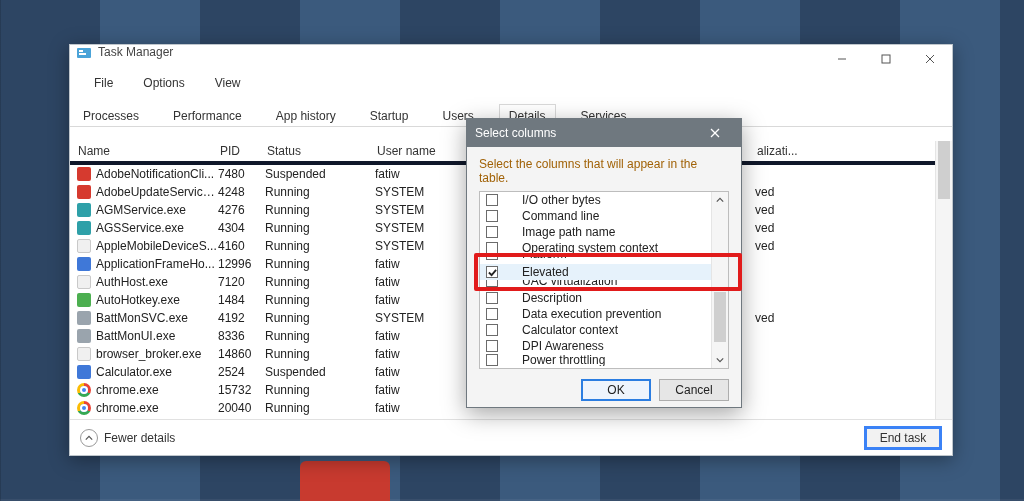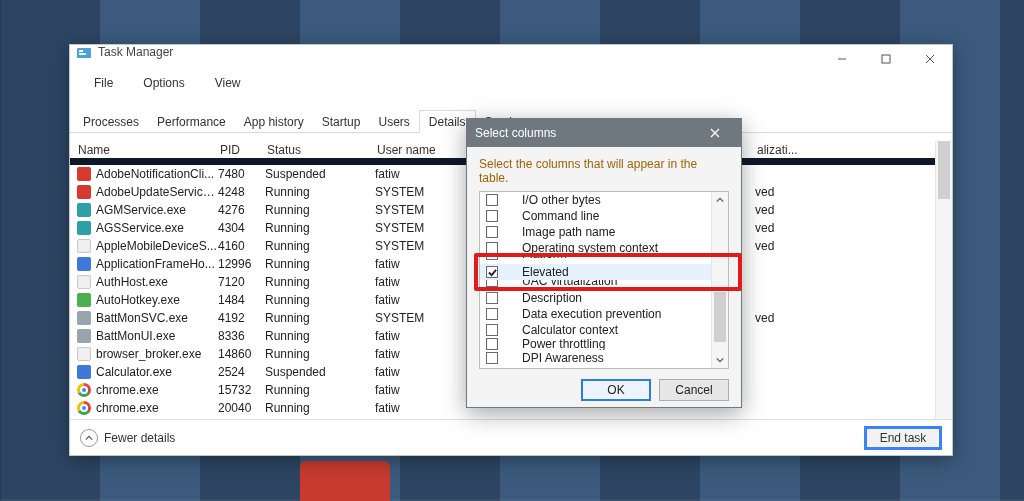--- a/index.html
+++ b/index.html
@@ -69,22 +69,22 @@
     color: #333;
     align-items: center;
   }
 
   .tabs {
     height: 24px;
     display: flex;
     align-items: flex-end;
     border-bottom: 1px solid #d9d9d9;
     padding-left: 4px;
-    gap: 0;
-    margin-top: 16px;
+    gap: 16px;
+    margin-top: 10px;
   }
   .tab {
     padding: 4px 9px 3px 9px;
     color: #333;
     font-size: 12px;
   }
   .tab.active {
     background: #fff;
     border: 1px solid #d9d9d9;
     border-bottom: 1px solid #fff;
@@ -94,21 +94,21 @@
 
   .content {
     position: absolute;
     left: 0; right: 0; top: 96px; bottom: 36px;
     overflow: hidden;
   }
   .col-headers {
     display: flex;
     height: 24px;
     align-items: center;
-    border-bottom: 7px solid #0f172a;
+    border-bottom: 4px solid #0f172a;
     padding-left: 8px;
     color: #333;
     background:#fff;
   }
   .ch { padding-right: 6px; }
   .ch-name { width: 142px; }
   .ch-pid  { width: 47px; }
   .ch-stat { width: 110px; }
   .ch-user { width: 95px; }
   .ch-extra { margin-left: 285px; width: 52px;}
@@ -519,27 +519,27 @@
       <span class="lbl">Description</span>
     </div>
     <div class="opt">
       <span class="cb"></span>
       <span class="lbl">Data execution prevention</span>
     </div>
     <div class="opt">
       <span class="cb"></span>
       <span class="lbl">Calculator context</span>
     </div>
+    <div class="opt">
+      <span class="cb"></span>
+      <span class="lbl">DPI Awareness</span>
+    </div>
     <div class="opt cut-bot">
       <span class="cb"></span>
       <span class="lbl">Power throttling</span>
-    </div>
-    <div class="opt">
-      <span class="cb"></span>
-      <span class="lbl">DPI Awareness</span>
     </div>
     <div class="vscroll2">
       <div class="arrow">
           <svg viewBox="0 0 10 10">
             <polyline points="1,7 5,3 9,7"></polyline>
           </svg>
         </div>
       <div class="thumb"></div>
       <div class="arrow" style="position:absolute;bottom:0;left:0;right:0;">
           <svg viewBox="0 0 10 10">

